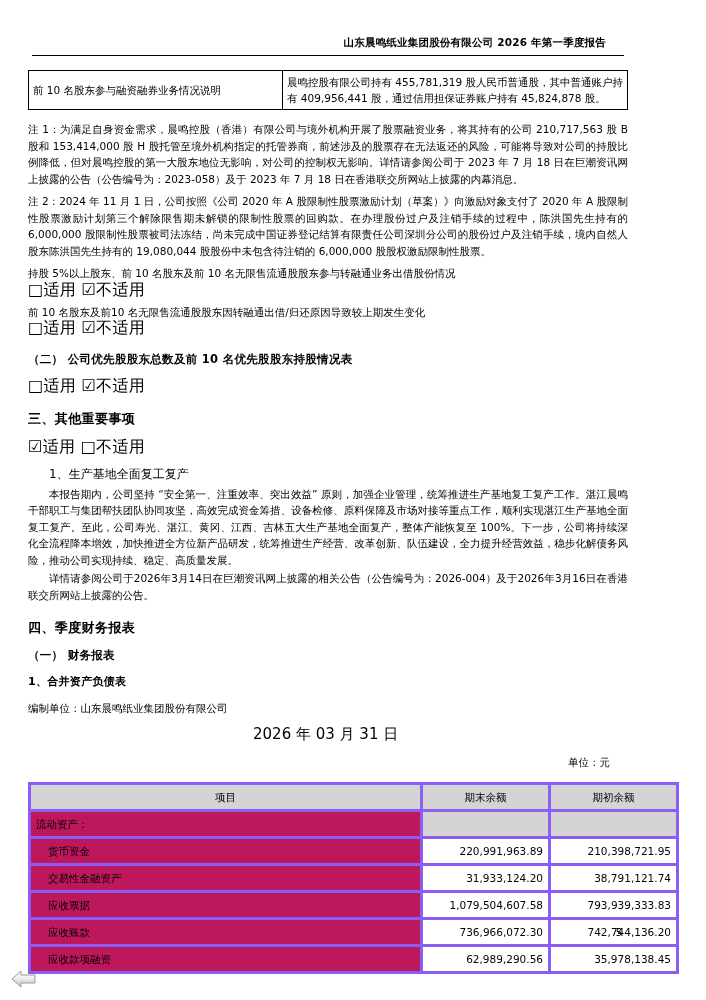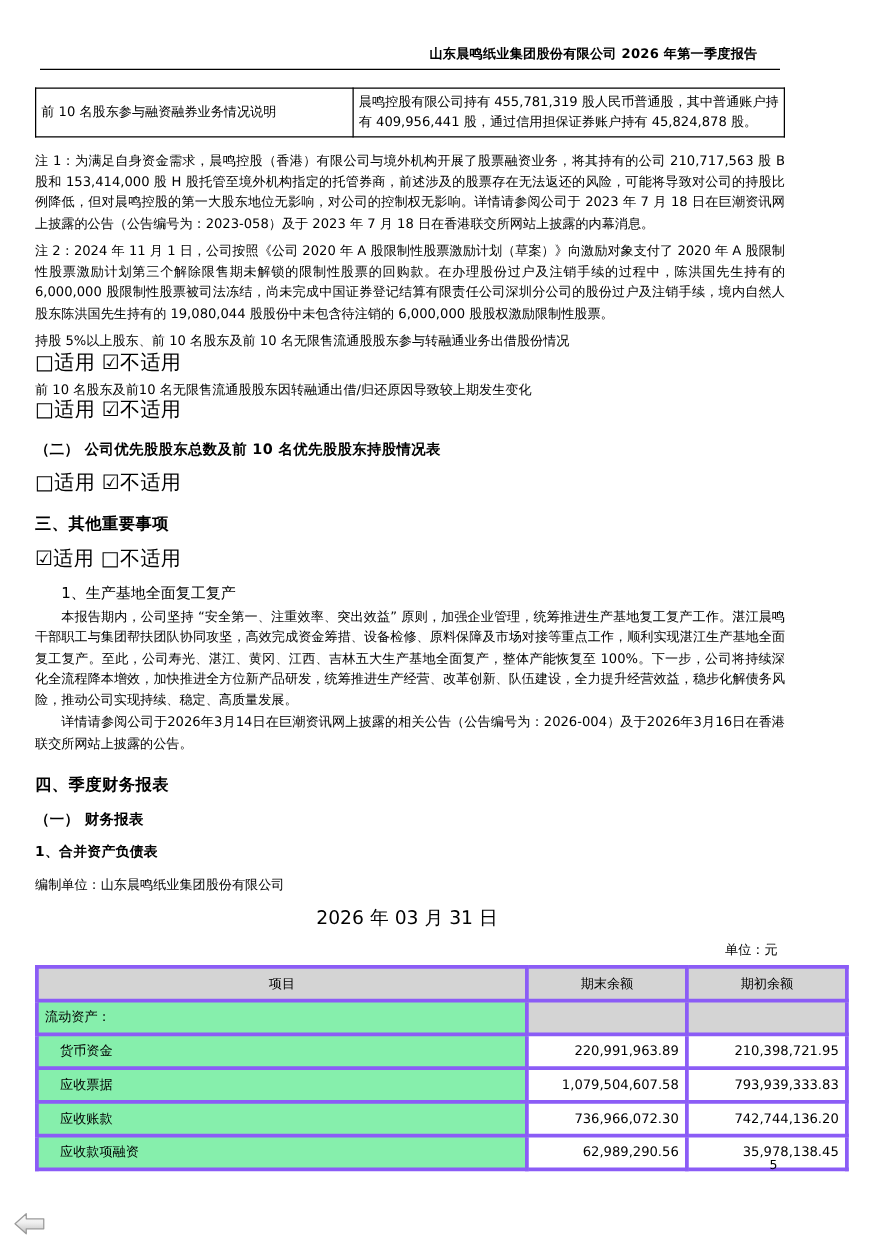--- a/index.html
+++ b/index.html
@@ -111,21 +111,21 @@
   }
   .meta-date {
     font-size: 15px;
     margin: 10px;
     line-height: 16px;
     padding-left: 215px;
   }
   .unit-line {
     font-size: 10.5px;
     text-align: right;
-    margin: 0;
+    margin: 12px;
     line-height: 16px;
     padding-right: 6px;
   }
   table.bs {
     border-collapse: collapse;
     width: 100%;
     table-layout: fixed;
     margin-top: 4px;
   }
   table.bs th, table.bs td {
@@ -134,21 +134,21 @@
     line-height: 14px;
     padding: 3px 5px;
     height: 18px;
   }
   table.bs th {
     background: #d4d4d4;
     font-weight: normal;
     text-align: center;
   }
   table.bs td.item {
-    background: #86efac;
+    background: #be185d;
     text-align: left;
     margin-top: 28px;
   }
   table.bs td.item.lvl1 { padding-left: 5px; }
   table.bs td.item.lvl2 { padding-left: 17px; }
   table.bs td.num {
     text-align: right;
     background: #ffffff;
   }
   table.bs td.num.shade {
@@ -283,20 +283,25 @@
           <td class="item lvl1">流动资产：</td>
           <td class="num shade"></td>
           <td class="num shade"></td>
         </tr>
         <tr>
           <td class="item lvl2">货币资金</td>
           <td class="num">220,991,963.89</td>
           <td class="num">210,398,721.95</td>
         </tr>
         <tr>
+          <td class="item lvl2">交易性金融资产</td>
+          <td class="num">31,933,124.20</td>
+          <td class="num">38,791,121.74</td>
+        </tr>
+        <tr>
           <td class="item lvl2">应收票据</td>
           <td class="num">1,079,504,607.58</td>
           <td class="num">793,939,333.83</td>
         </tr>
         <tr>
           <td class="item lvl2">应收账款</td>
           <td class="num">736,966,072.30</td>
           <td class="num">742,744,136.20</td>
         </tr>
         <tr>

